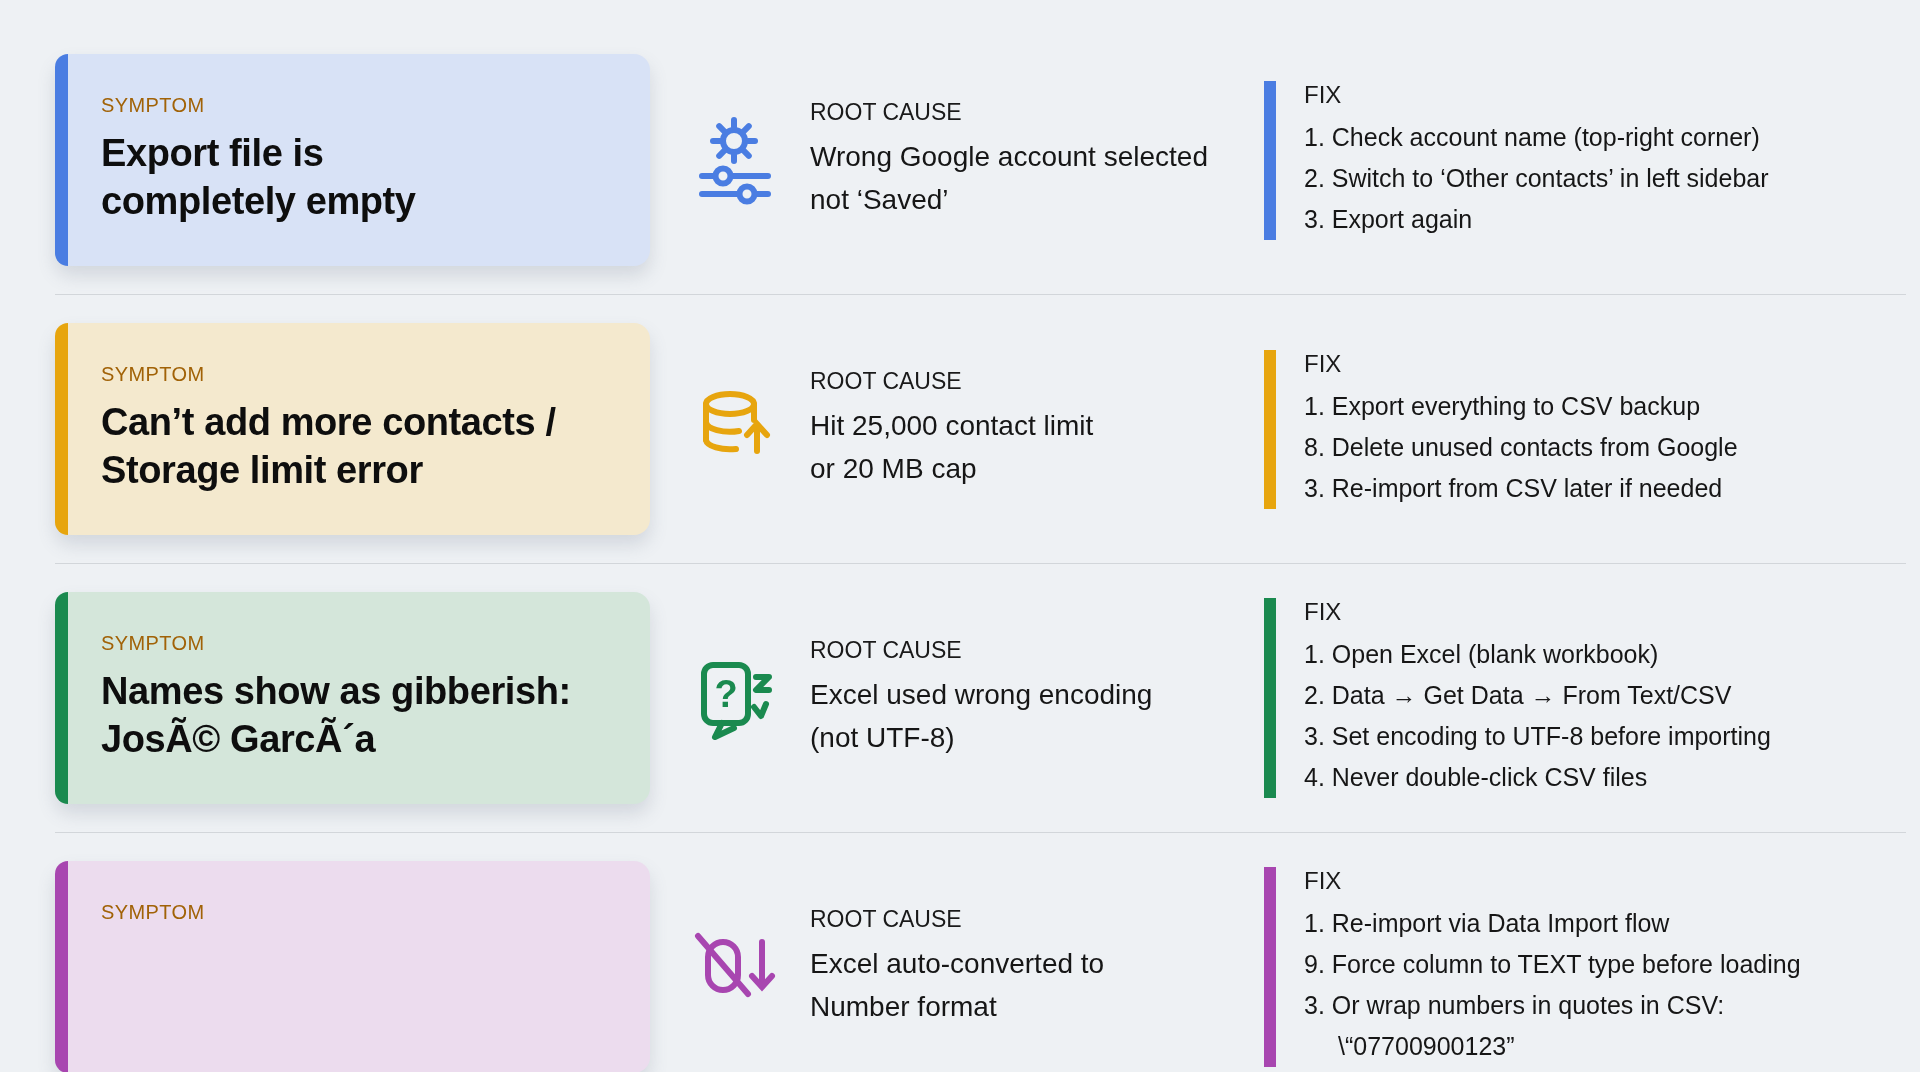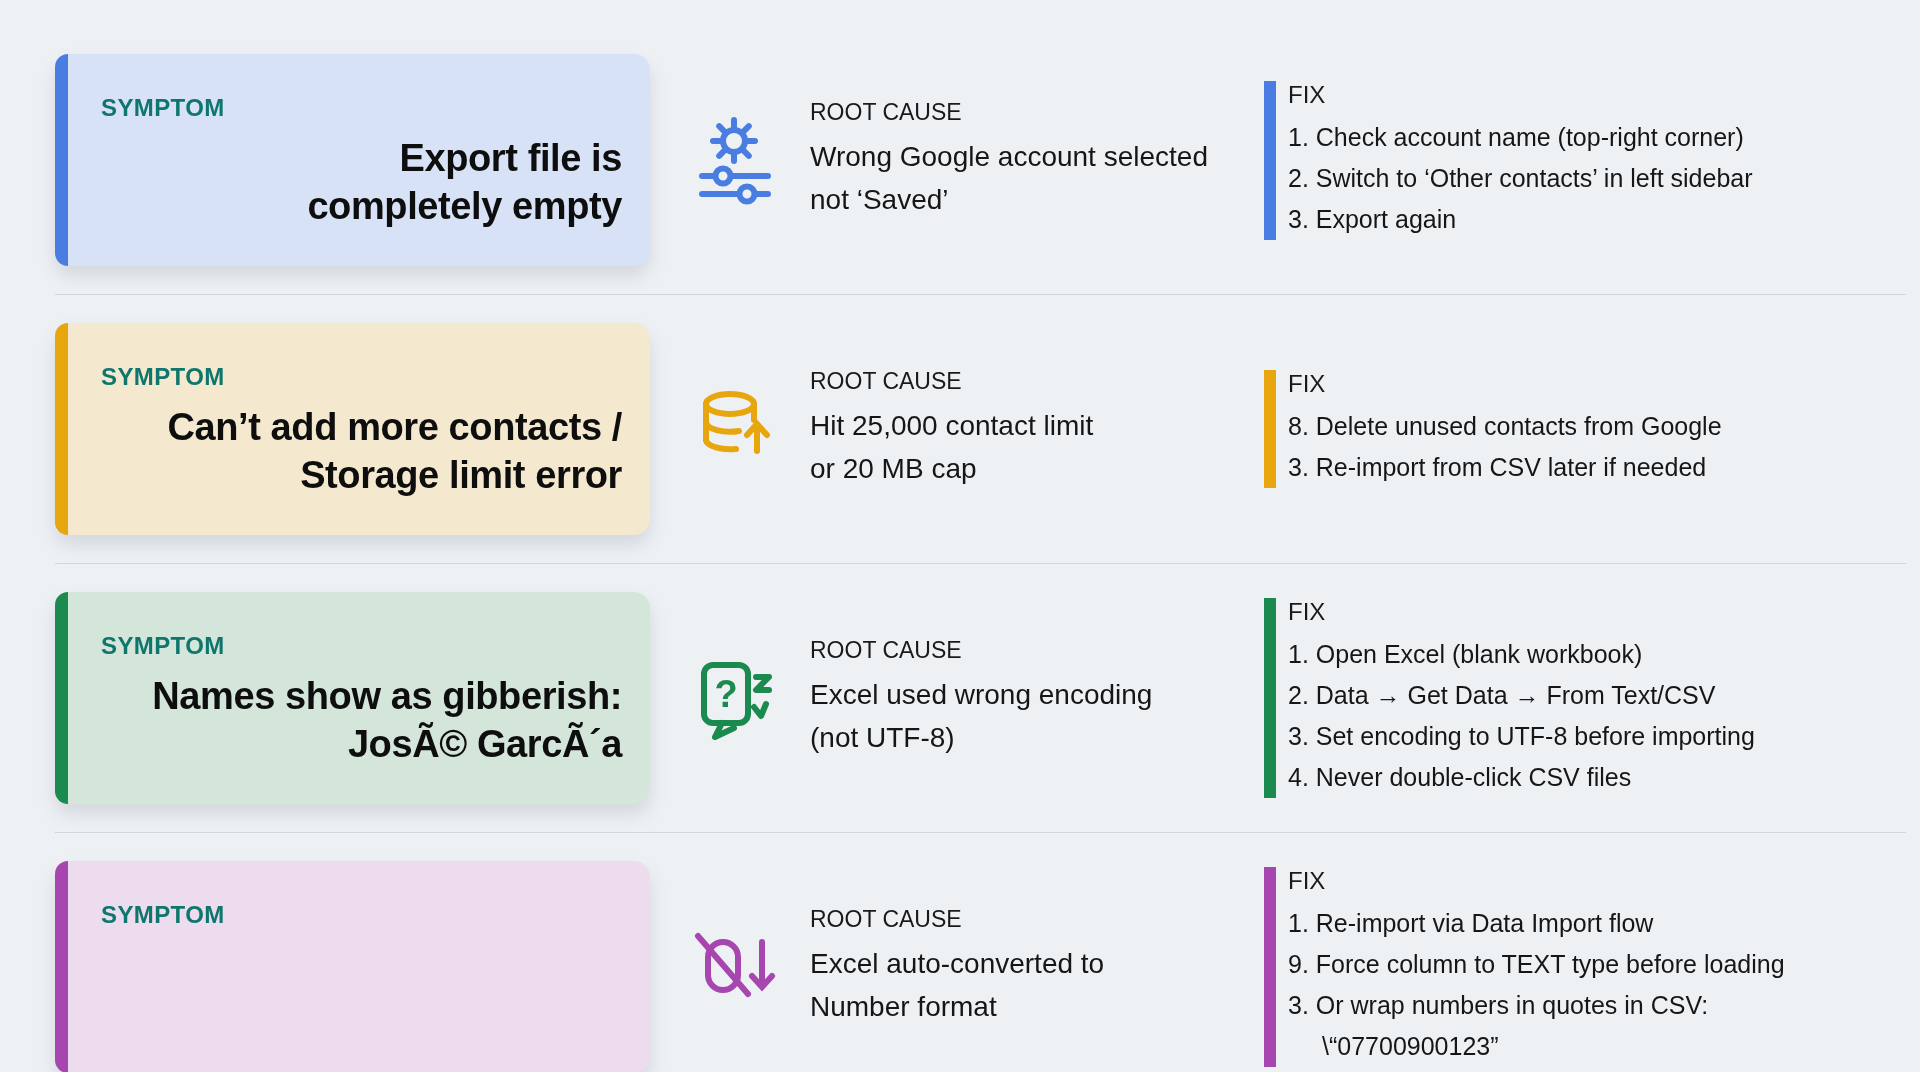--- a/index.html
+++ b/index.html
@@ -13,31 +13,31 @@
   .card {
     position:relative; width:595px; height:212px; flex:none;
     background:var(--card-bg); border-radius:16px;
     padding:40px 28px 0 46px;
     box-shadow:0 10px 18px rgba(90,100,120,.18);
   }
   .accent-bar {
     position:absolute; left:0; top:0; bottom:0; width:13px;
     background:var(--accent); border-radius:16px 0 0 16px;
   }
-  .kicker { font-size:24px; font-weight:700; letter-spacing:.4px; color:#0f766e; margin-bottom:12px; }
-  .headline { font-size:38px; font-weight:700; line-height:1.27; letter-spacing:-.4px; color:#0e0e0e;text-align:right; }
+  .kicker { font-size:20px; font-weight:400; letter-spacing:.4px; color:#a16207; margin-bottom:12px; }
+  .headline { font-size:38px; font-weight:700; line-height:1.27; letter-spacing:-.4px; color:#0e0e0e; }
 
   .cause { display:flex; align-items:center; margin-left:40px; width:574px; flex:none; color:#161616; }
   .cause-icon { width:90px; height:90px; flex:none; color:var(--accent); }
   .cause-icon svg { width:90px; height:90px; display:block; }
   .cause-text { margin-left:30px; width:454px; }
   .cause-label { font-size:23px; font-weight:500; color:#1a1a1a; margin-bottom:9px; }
   .cause-line { font-size:28px; line-height:1.54; color:#161616; }
 
-  .fix { border-left:12px solid var(--accent); padding-left:12px; width:640px; flex:none; }
+  .fix { border-left:12px solid var(--accent); padding-left:28px; width:640px; flex:none; }
   .fix-label { font-size:24px; font-weight:500; color:#1a1a1a; margin-bottom:8px; }
   .fix-line { font-size:25px; line-height:1.64; color:#161616; }
   .fix-line.cont { padding-left:34px; }
 
   .cause-line:empty, .fix-line:empty { display:none; }
   .qmark { font:600 38px "Liberation Sans","DejaVu Sans",sans-serif; }
 </style>
 </head>
 <body style="background: rgb(238, 241, 244);">
 
@@ -109,20 +109,21 @@
       </div>
       <div class="cause-text">
         <div class="cause-label">ROOT CAUSE</div>
         <div class="cause-line">Hit 25,000 contact limit</div>
         <div class="cause-line">or 20 MB cap</div>
 
       </div>
     </div>
     <div class="fix">
       <div class="fix-label">FIX</div>
+      <div class="fix-line">1. Export everything to CSV backup</div>
       <div class="fix-line">8. Delete unused contacts from Google</div>
       <div class="fix-line">3. Re-import from CSV later if needed</div>
     </div>
   </div>
 
   <div class="divider"></div>
 
   <div class="row" style="--accent: #1a8a4f; --card-bg: #d4e6da;">
     <div class="card">
       <div class="accent-bar"></div>

